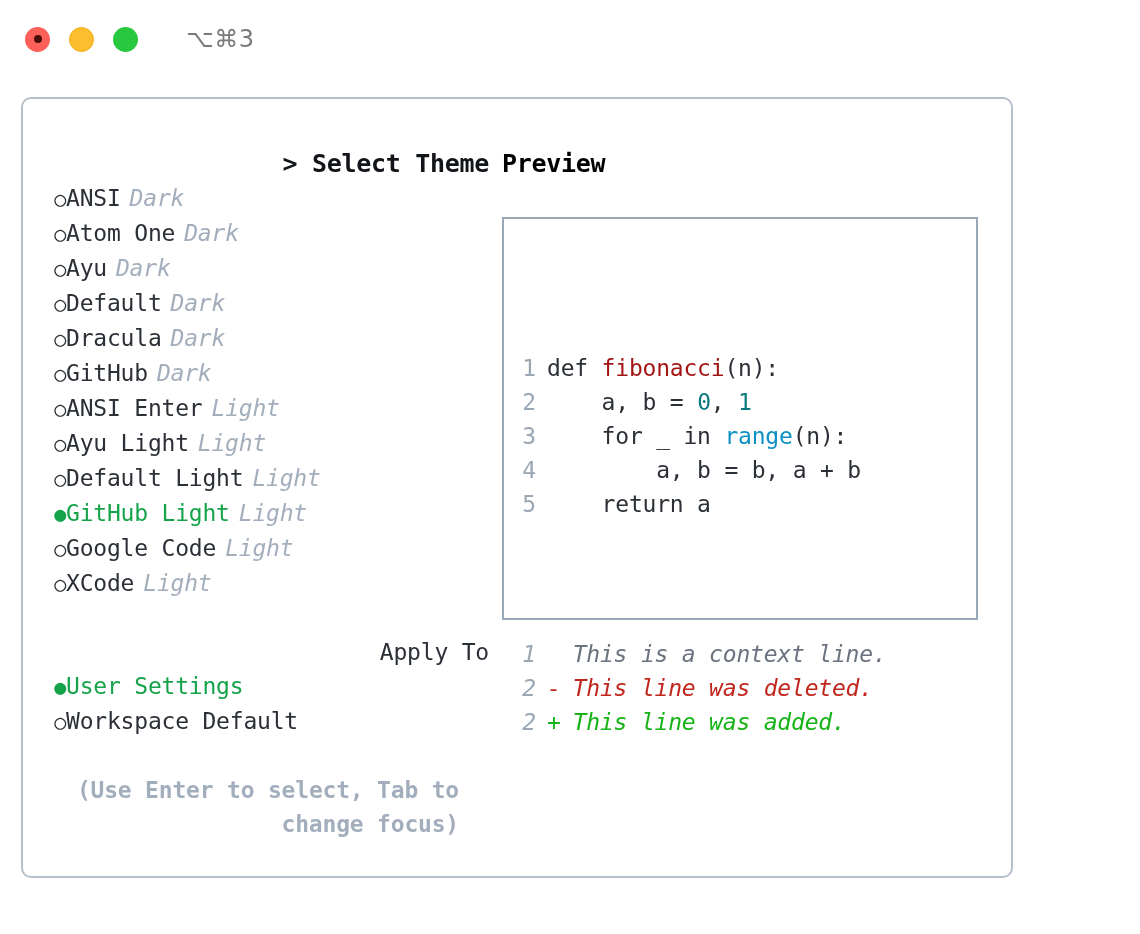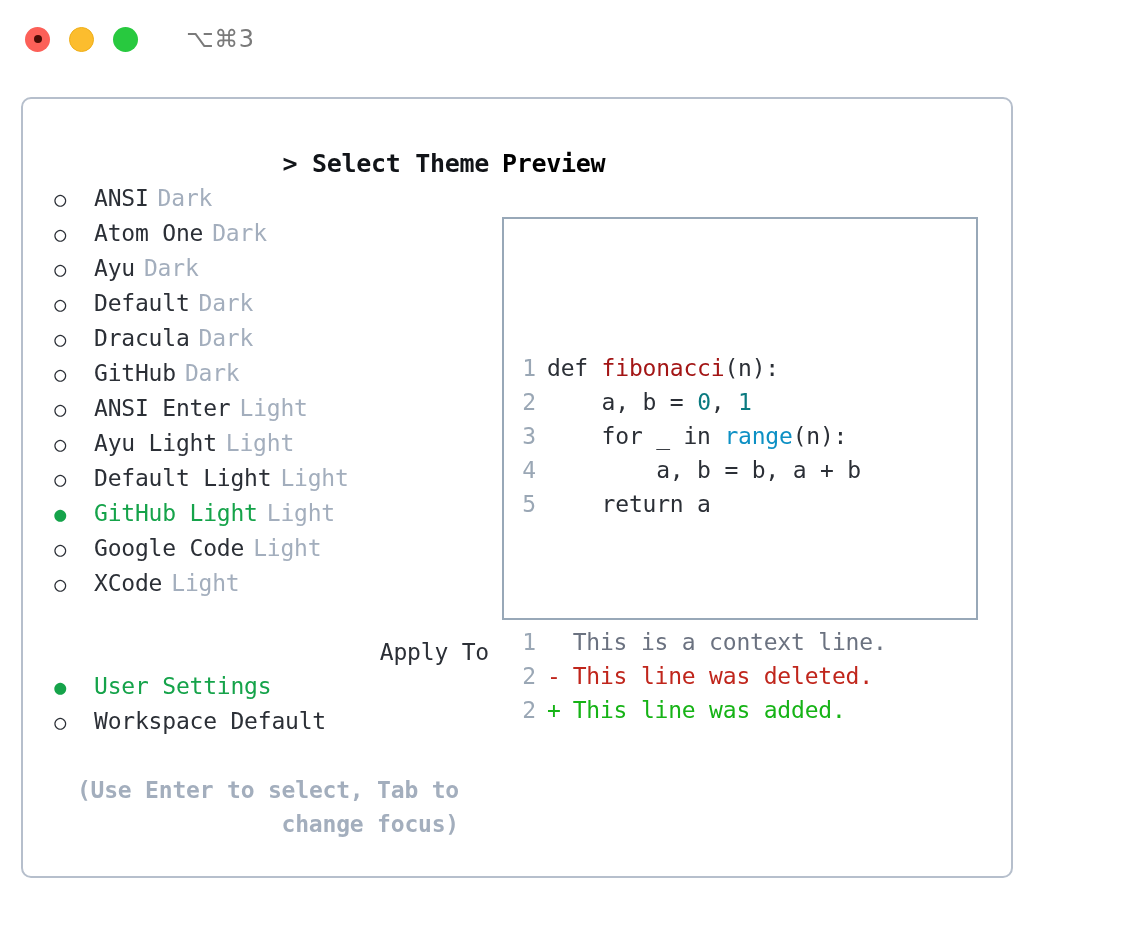--- a/index.html
+++ b/index.html
@@ -111,25 +111,26 @@
     letter-spacing: -0.2px;
   }
   .bullet {
     width: 27px;
     flex: 0 0 27px;
     font-size: 20px;
     color: #2b2f36;
     line-height: 34px;
   }
   .opt.selected .bullet { color: #15a34a; }
-  .opt-label { color: #2b2f36; margin-left: 28px; }
+  .opt-label { color: #2b2f36; }
   .opt.selected .opt-label { color: #15a34a; }
   .opt-kind {
     color: #a3aebd;
     margin-left: 9px;
+    font-style: italic;
   }
 
   .section-gap { height: 34px; }
 
   .apply-title {
     font-size: 23px;
     color: #2b2f36;
     line-height: 34px;
     padding-left: 27px;
     white-space: pre;
@@ -183,21 +184,21 @@
     text-align: right;
     color: #9aa7b5;
     margin-right: 11px;
   }
   .tok-def     { color: #2b2f36; }
   .tok-fn      { color: #a31515; }
   .tok-plain   { color: #2b2f36; }
   .tok-num     { color: #0b7a80; }
   .tok-builtin { color: #0d90c4; }
 
-  .diff-block { margin-top: 36px; }
+  .diff-block { margin-top: 48px; font-style: italic; }
   .diff-ctx   { color: #6b7280; }
   .diff-del   { color: #c0261c; }
   .diff-add   { color: #16b316; }
   .sign { display: inline-block; width: 12px; }
 </style>
 </head>
 <body>
 
 <div class="window">
 

